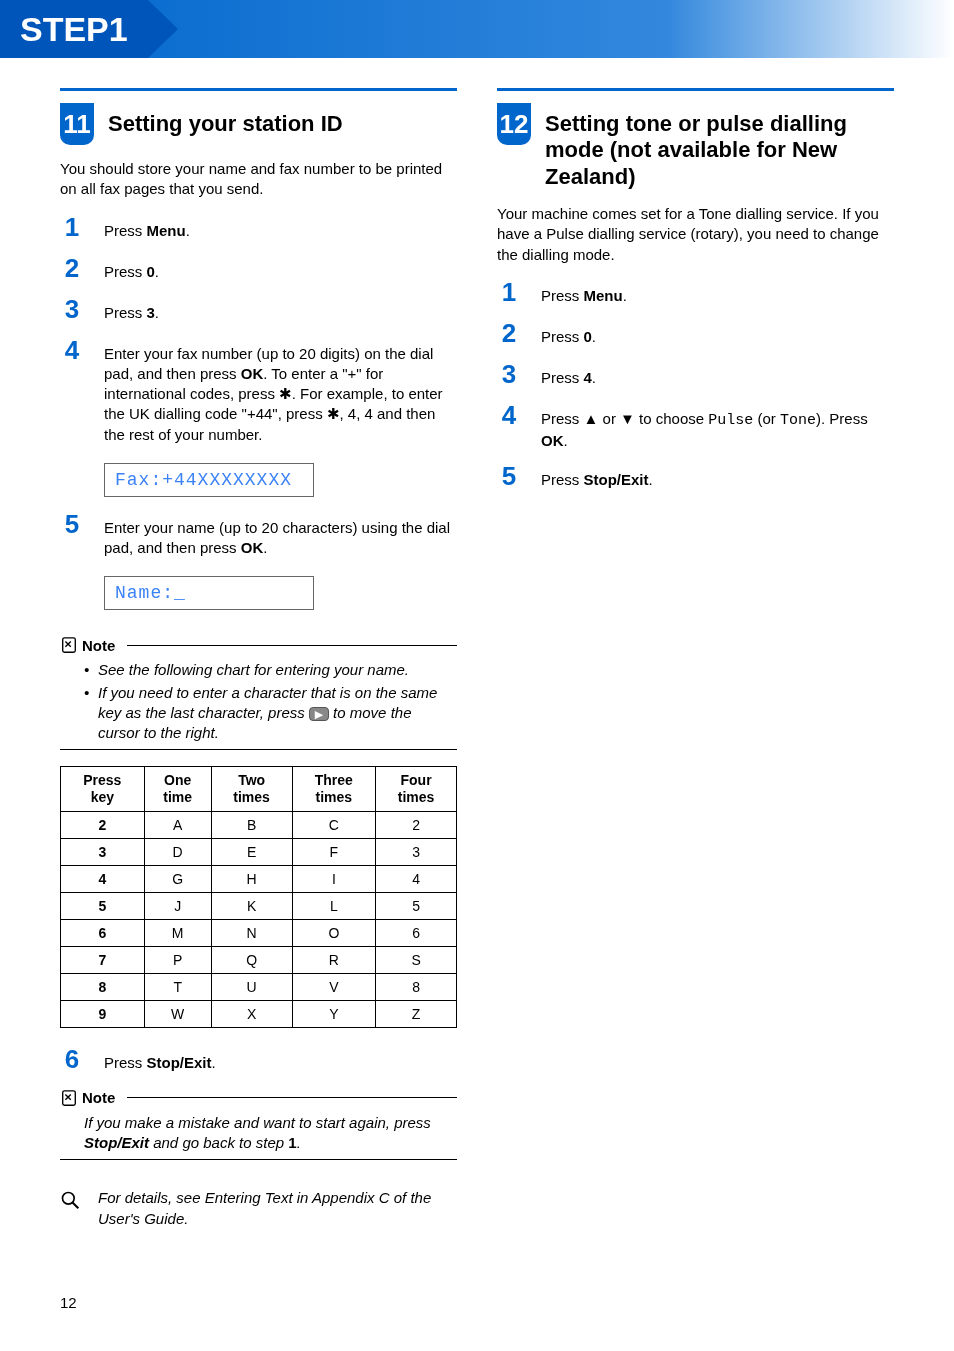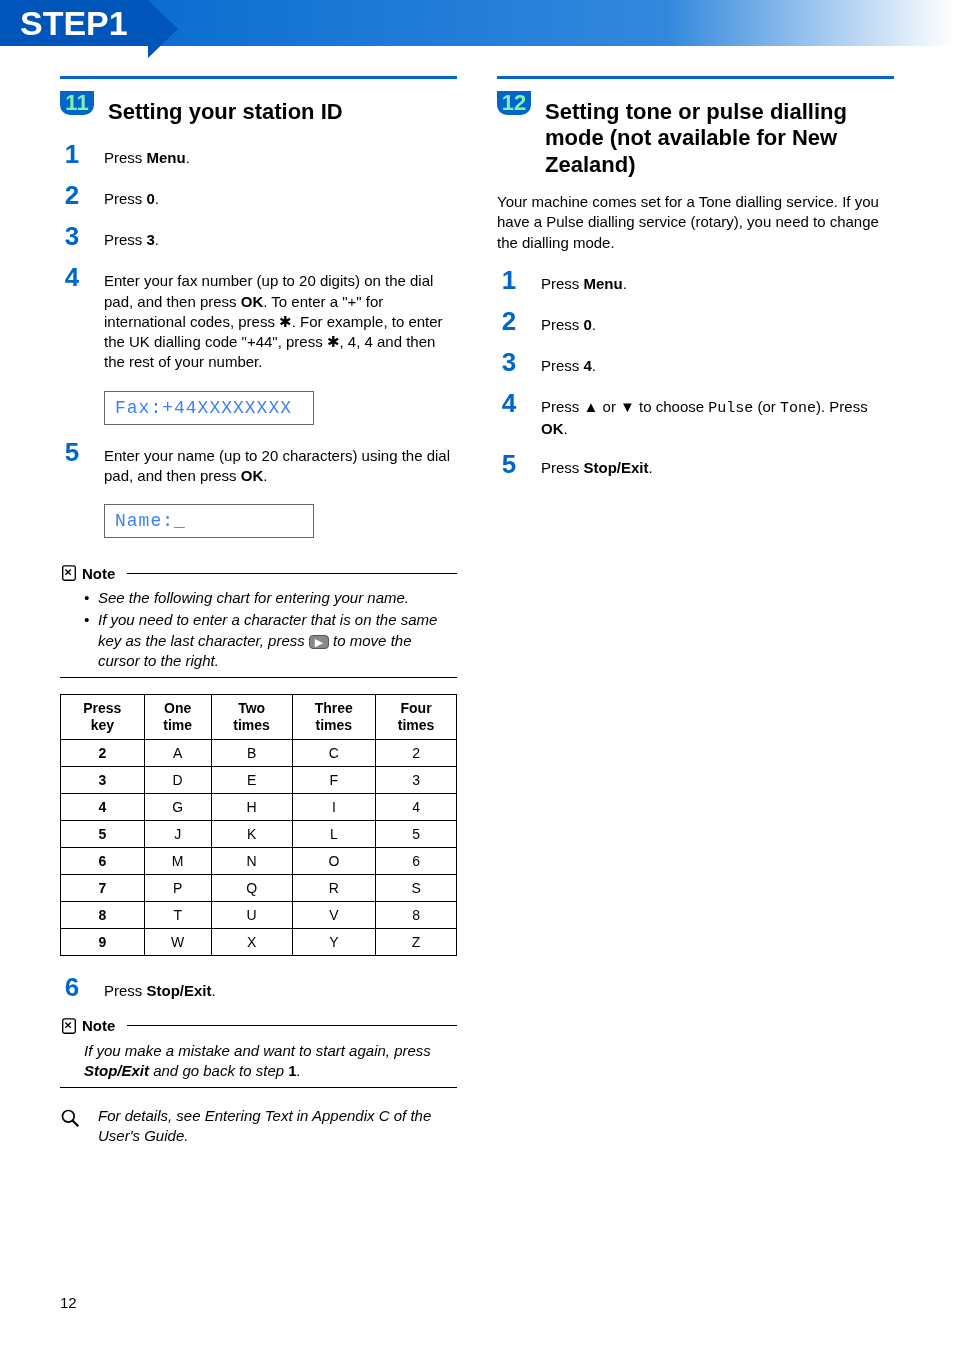--- a/index.html
+++ b/index.html
@@ -7,21 +7,21 @@
     font-family: Arial, Helvetica, sans-serif;
     width: 954px;
     height: 1351px;
     background: #fff;
     position: relative;
     color: #000;
   }
   .header-bar {
     display: flex;
     align-items: stretch;
-    height: 46px;
+    height: 58px;
     background: linear-gradient(to right, #0066cc 0%, #3388dd 70%, #fff 100%);
     color: #fff;
   }
   .step-label {
     background: #0055bb;
     font-size: 34px;
     font-weight: bold;
     padding: 8px 20px 8px 20px;
     display: flex;
     align-items: center;
@@ -43,25 +43,25 @@
   .content {
     display: flex;
     padding: 30px 60px 0 60px;
     gap: 40px;
   }
   .col { flex: 1; }
   .section-border { border-top: 3px solid #0066cc; padding-top: 8px; margin-bottom: 12px; }
   .section-head { display: flex; gap: 14px; align-items: flex-start; margin-bottom: 14px; }
   .num-box {
     background: #0066cc;
-    color: #86efac;
+    color: #ffffff;
     font-weight: bold;
-    font-size: 22px;
+    font-size: 26px;
     width: 34px;
-    height: 24px;
+    height: 42px;
     display: flex;
     align-items: center;
     justify-content: center;
     border-radius: 0 0 10px 10px;
     flex-shrink: 0;
     margin-top: -8px;
   }
   .section-title { font-size: 22px; font-weight: bold; line-height: 1.2; }
   .intro { font-size: 15px; line-height: 1.35; margin-bottom: 12px; }
   .step-item { display: flex; gap: 20px; margin-bottom: 10px; align-items: baseline; }
@@ -108,21 +108,21 @@
     width: 100%;
     margin: 16px 0;
     font-size: 14px;
   }
   table.char-table th, table.char-table td {
     border: 1px solid #000;
     padding: 5px 4px;
     text-align: center;
   }
   table.char-table th { font-weight: bold; line-height: 1.2; }
-  .reference { display: flex; gap: 18px; align-items: flex-start; margin-top: 18px; font-style: italic; font-size: 15px; line-height: 1.35; }
+  .reference { display: flex; gap: 18px; align-items: flex-start; margin-top: 28px; font-style: italic; font-size: 15px; line-height: 1.35; }
   .mag-icon { width: 20px; height: 20px; flex-shrink: 0; margin-top: 2px; }
   .mono { font-family: "Courier New", monospace; font-style: normal; }
   .tri { font-style: normal; }
   .star { font-family: sans-serif; }
   .page-num { position: absolute; bottom: 40px; left: 60px; font-size: 15px; }
 </style>
 </head>
 <body>
 
 <div class="header-bar">
@@ -131,20 +131,21 @@
 </div>
 
 <div class="content">
 
   <div class="col">
     <div class="section-border"></div>
     <div class="section-head">
       <div class="num-box">11</div>
       <div class="section-title">Setting your station ID</div>
     </div>
+    <p class="intro">You should store your name and fax number to be printed on all fax pages that you send.</p>
 
     <div class="step-item">
       <div class="step-num">1</div>
       <div class="step-body"><span>Press </span><b>Menu</b><span>.</span></div>
     </div>
     <div class="step-item">
       <div class="step-num">2</div>
       <div class="step-body"><span>Press </span><b>0</b><span>.</span></div>
     </div>
     <div class="step-item">

